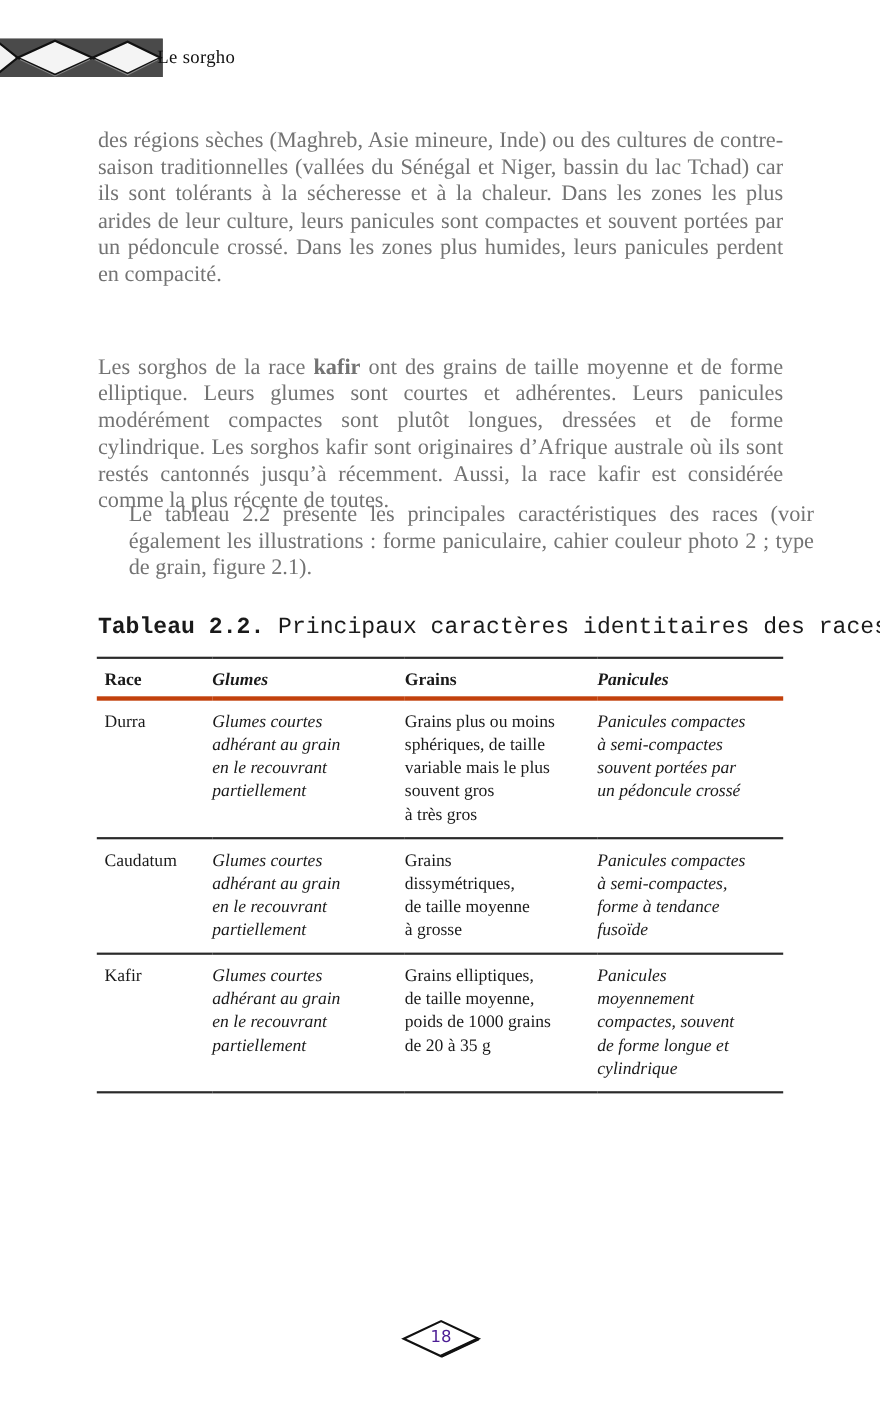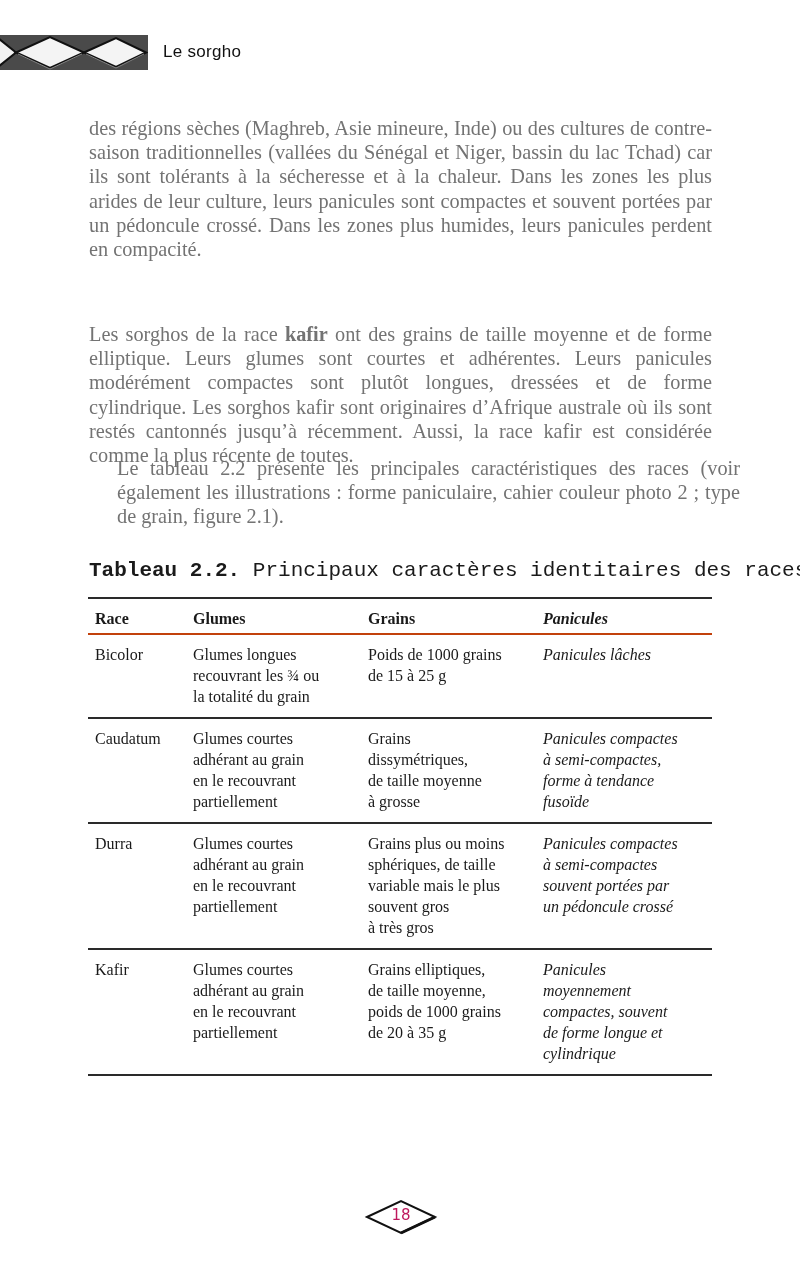--- a/index.html
+++ b/index.html
@@ -4,22 +4,22 @@
 <style>
   html, body { margin: 0; padding: 0; background: #ffffff; }
   body { width: 800px; height: 1274px; position: relative; overflow: hidden; color: #1a1a1a; }
 
   .header-band {
     position: absolute; left: 0; top: 35px; width: 148px; height: 35px;
     background: #4a4a4a; overflow: hidden;
   }
   .header-band svg { display: block; }
   .running-title {
-    position: absolute; left: 163px; top: 42px;
-    font-family: Liberation Sans, sans-serif; font-size: 17px; color: #111;
+    position: absolute; left: 143px; top: 42px;
+    font-family: Liberation Serif, serif; font-size: 17px; color: #111;
     letter-spacing: 0.3px;
   }
 
   .body-text {
     position: absolute; left: 89px; width: 623px;
     font-family: "Liberation Serif", serif; font-size: 20.3px; line-height: 24.2px;
     text-align: justify; color: #737373; margin: 0;
   }
   .p1 { top: 116px; }
   .p2 { top: 286px; margin-top: 36px; }
@@ -35,36 +35,36 @@
 
   table.races {
     position: absolute; left: 88px; top: 597px; width: 624px;
     border-collapse: collapse;
     font-family: "Liberation Serif", serif; font-size: 16px; line-height: 21px;
     color: #1a1a1a;
   }
   table.races th, table.races td {
     text-align: left; vertical-align: top; padding: 0; white-space: pre-line;
   }
-  table.races thead tr { border-top: 2px solid #2a2a2a; border-bottom: 2px solid #c2410c; }
+  table.races thead tr { border-top: 2px solid #2a2a2a; border-bottom: 4px solid #c2410c; }
   table.races th { font-weight: bold; padding-top: 9px; height: 25px; }
   table.races tbody tr { border-bottom: 2px solid #2a2a2a; }
   table.races td { padding-top: 9px; padding-bottom: 10px; }
   .c1 { width: 98px; padding-left: 7px !important; }
-  .c2 { width: 175px; }
+  .c2 { width: 175px; font-style: italic; }
   .c3 { width: 175px; }
   .c4 { width: 169px; font-style: italic; }
 
   .page-number-wrap {
     position: absolute; left: 364px; top: 1198px; width: 74px; height: 38px;
   }
   .page-number-wrap svg { position: absolute; left: 0; top: 0; }
   .page-number {
     position: absolute; left: 0; top: 8px; width: 74px; text-align: center;
-    font-family: "DejaVu Sans", sans-serif; font-size: 15px; color: #be185d;
+    font-family: "DejaVu Sans", sans-serif; font-size: 15px; color: #4c1d95;
   }
 </style>
 </head>
 <body>
 
 <div class="header-band">
   <svg width="148" height="35" viewBox="0 0 148 35">
     <rect x="0" y="0" width="148" height="35" fill="#4a4a4a"></rect>
 
     <polygon points="-20,17.5 -2,3 16,17.5 -2,32" fill="#f2f2f2" stroke="#111" stroke-width="2"></polygon>
@@ -88,58 +88,49 @@
   <thead>
     <tr>
       <th class="c1">Race</th>
       <th class="c2">Glumes</th>
       <th class="c3">Grains</th>
       <th class="c4">Panicules</th>
     </tr>
   </thead>
   <tbody>
     <tr>
-      <td class="c1">Bicolor</td>
-      <td class="c2">Glumes longues
-recouvrant les ¾ ou
-la totalité du grain</td>
-      <td class="c3">Poids de 1000 grains
-de 15 à 25 g</td>
-      <td class="c4">Panicules lâches</td>
+      <td class="c1">Durra</td>
+      <td class="c2">Glumes courtes
+adhérant au grain
+en le recouvrant
+partiellement</td>
+      <td class="c3">Grains plus ou moins
+sphériques, de taille
+variable mais le plus
+souvent gros
+à très gros</td>
+      <td class="c4">Panicules compactes
+à semi-compactes
+souvent portées par
+un pédoncule crossé</td>
     </tr>
     <tr>
       <td class="c1">Caudatum</td>
       <td class="c2">Glumes courtes
 adhérant au grain
 en le recouvrant
 partiellement</td>
       <td class="c3">Grains
 dissymétriques,
 de taille moyenne
 à grosse</td>
       <td class="c4">Panicules compactes
 à semi-compactes,
 forme à tendance
 fusoïde</td>
-    </tr>
-    <tr>
-      <td class="c1">Durra</td>
-      <td class="c2">Glumes courtes
-adhérant au grain
-en le recouvrant
-partiellement</td>
-      <td class="c3">Grains plus ou moins
-sphériques, de taille
-variable mais le plus
-souvent gros
-à très gros</td>
-      <td class="c4">Panicules compactes
-à semi-compactes
-souvent portées par
-un pédoncule crossé</td>
     </tr>
     <tr>
       <td class="c1">Kafir</td>
       <td class="c2">Glumes courtes
 adhérant au grain
 en le recouvrant
 partiellement</td>
       <td class="c3">Grains elliptiques,
 de taille moyenne,
 poids de 1000 grains

